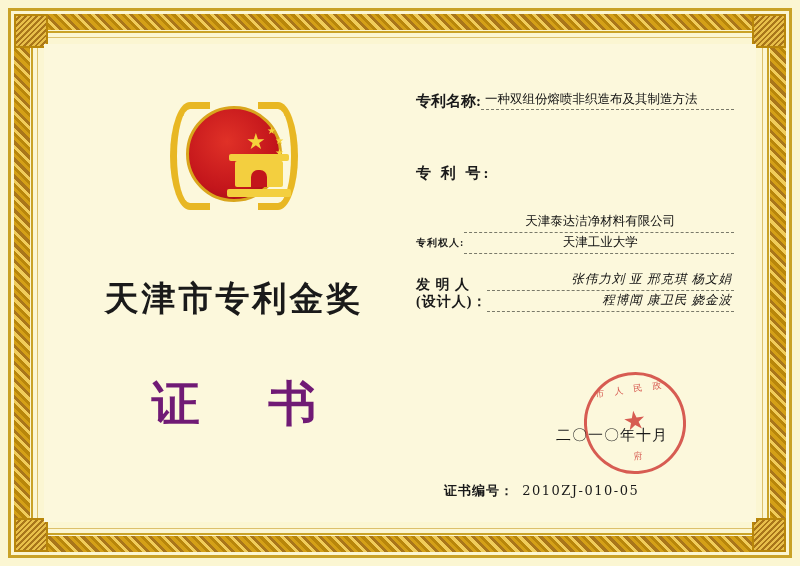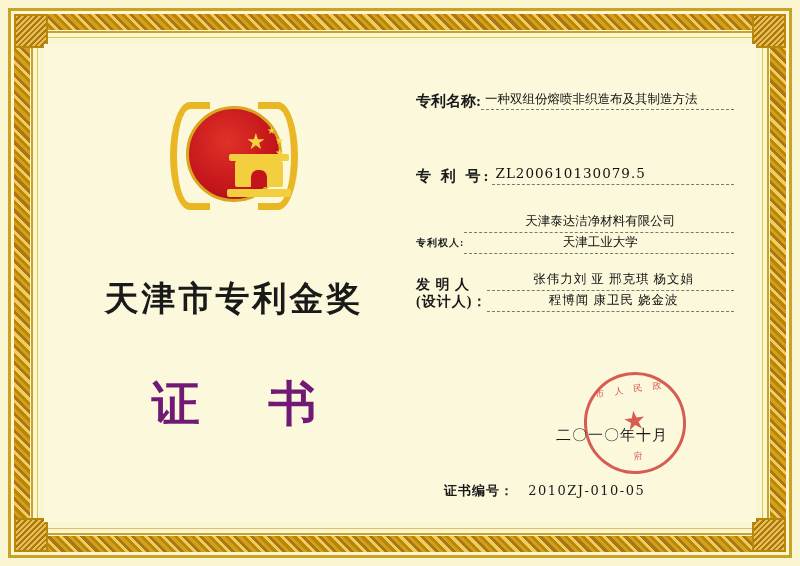--- a/index.html
+++ b/index.html
@@ -293,21 +293,21 @@
     text-align: center;
     font-size: 12.5px;
     color: #101010;
     line-height: 19px;
     white-space: nowrap;
   }
 
   
   #f-inventor { top: 216px; }
   #f-inventor .field-label { font-size: 14px; letter-spacing: 1px; padding-bottom: 2px; }
-  #f-inventor .stack-line { text-align: center; padding-left: 8px; letter-spacing: 1px; }
+  #f-inventor .stack-line { text-align: right; padding-left: 8px; letter-spacing: 1px; font-style: italic; }
 
   
   .seal {
     position: absolute;
     left: 168px;
     top: 318px;
     width: 102px;
     height: 102px;
     border: 3px solid #cf3a34;
     border-radius: 50%;
@@ -355,21 +355,21 @@
   }
 
   .cert-no {
     position: absolute;
     left: 28px;
     top: 428px;
     font-size: 13px;
     color: #1a1a1a;
     letter-spacing: 1px;
   }
-  .cert-no .cn-label { font-weight: bold; margin-right: 10px; }
+  .cert-no .cn-label { font-weight: bold; margin-right: 4px; }
   .cert-no .cn-value { font-family: "DejaVu Serif", "Liberation Serif", serif; letter-spacing: 1.5px; }
 </style>
 </head>
 <body>
 
 <div id="certificate">
 
   <div class="border-outer"></div>
   <div class="border-band"></div>
   <div class="border-band-inner-line"></div>
@@ -406,23 +406,20 @@
 
       <div class="field" id="f-name">
         <span class="field-label">专利名称:</span>
         <span class="field-value-wrap">
           <span class="field-value">一种双组份熔喷非织造布及其制造方法</span>
         </span>
       </div>
 
       <div class="field" id="f-number">
         <span class="field-label">专 利 号:</span>
-        <span class="field-value-wrap">
-          <span class="field-value mono center">ZL200610130079.5</span>
-        </span>
       </div>
 
       <div class="field" id="f-holder">
         <span class="field-label">专利权人:</span>
         <span class="stack">
           <div class="stack-line">天津泰达洁净材料有限公司</div>
           <div class="stack-line">天津工业大学</div>
         </span>
       </div>
 

